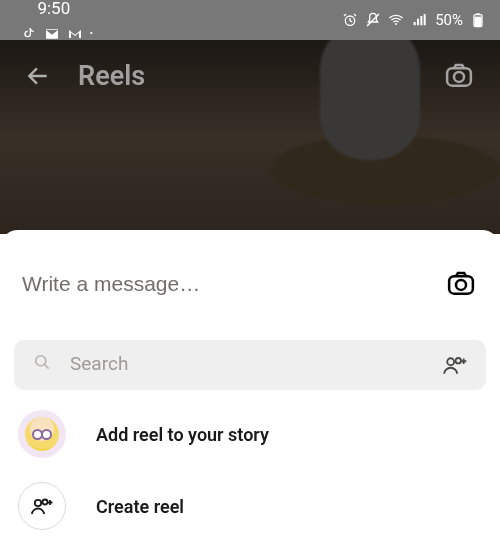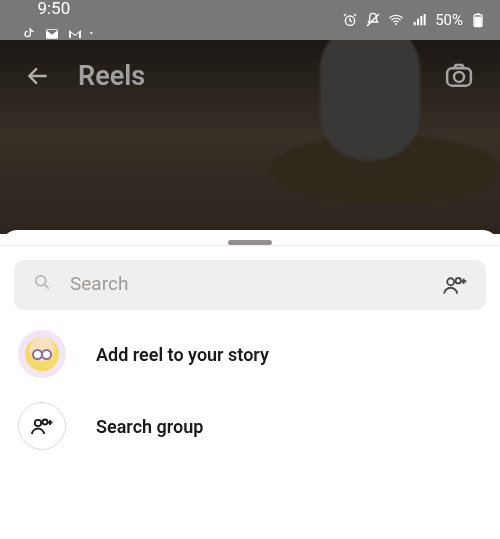--- a/index.html
+++ b/index.html
@@ -247,20 +247,30 @@
           <circle cx="12" cy="13.5" r="4"></circle>
           <path d="M8 6.5l1.5-2.5h5L16 6.5"></path>
         </svg>
     </div>
   </div>
 </div>
 
 <div class="sheet">
   <div class="grabber"></div>
 
+  <div class="message-row">
+    <input type="text" class="message-input" placeholder="Write a message…" style="">
+    <div class="cam-msg">
+      <svg viewBox="0 0 24 24">
+          <rect x="2.5" y="6.5" width="19" height="14" rx="4"></rect>
+          <circle cx="12" cy="13.5" r="4"></circle>
+          <path d="M8 6.5l1.5-2.5h5L16 6.5"></path>
+        </svg>
+    </div>
+  </div>
 
   <div class="divider"></div>
 
   <div class="search-row">
     <svg class="search-ic" viewBox="0 0 24 24">
         <circle cx="10.5" cy="10.5" r="6"></circle>
         <line x1="20" y1="20" x2="15" y2="15"></line>
       </svg>
     <span class="search-text">Search</span>
     <div class="group-add-ic">
@@ -282,15 +292,15 @@
 
   <div class="list-item">
     <div class="plain-circ">
       <svg viewBox="0 0 24 24">
         <circle cx="8" cy="9" r="3.2"></circle>
         <path d="M2 20c0-3 3-5.5 6-5.5s6 2.5 6 5.5"></path>
         <circle cx="15" cy="8" r="2.5"></circle>
         <path d="M20 6v5M17.5 8.5h5"></path>
       </svg>
     </div>
-    <div class="item-label">Search group</div>
+    <div class="item-label">Create reel</div>
   </div>
 </div>
 
 </body></html>

